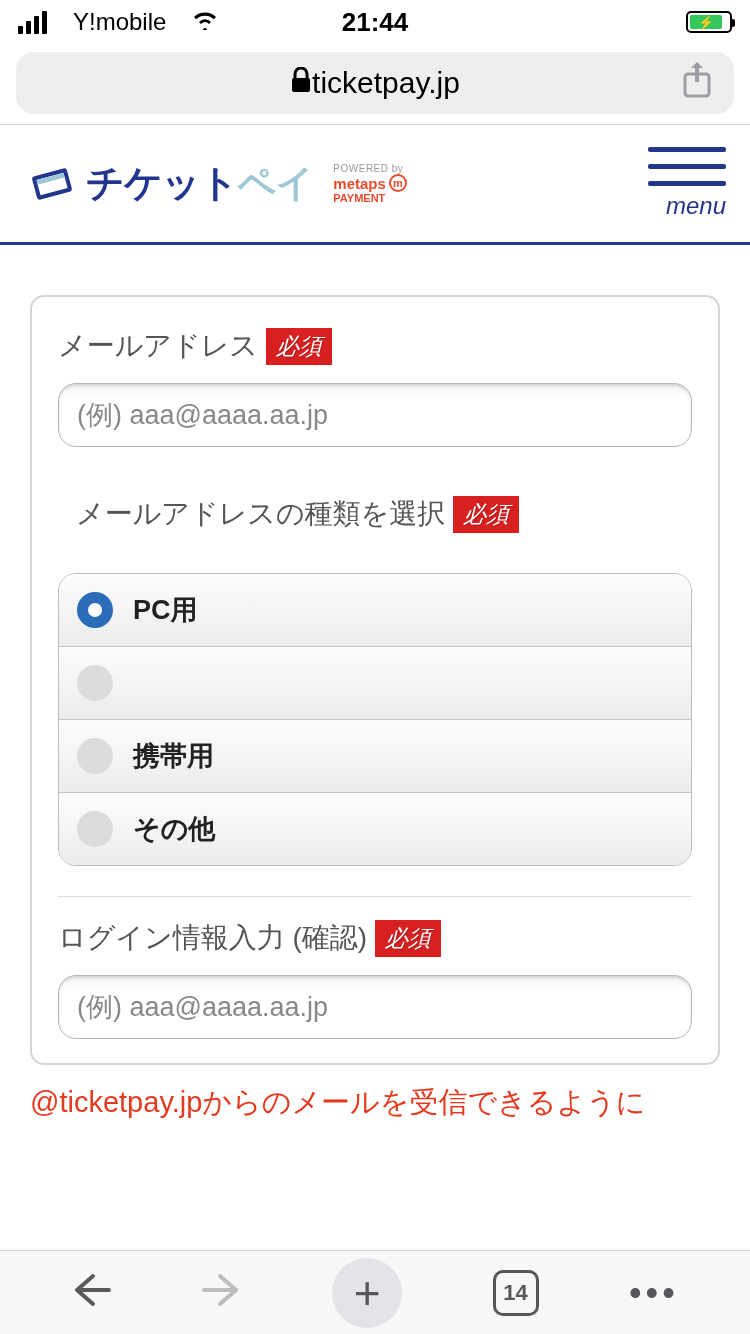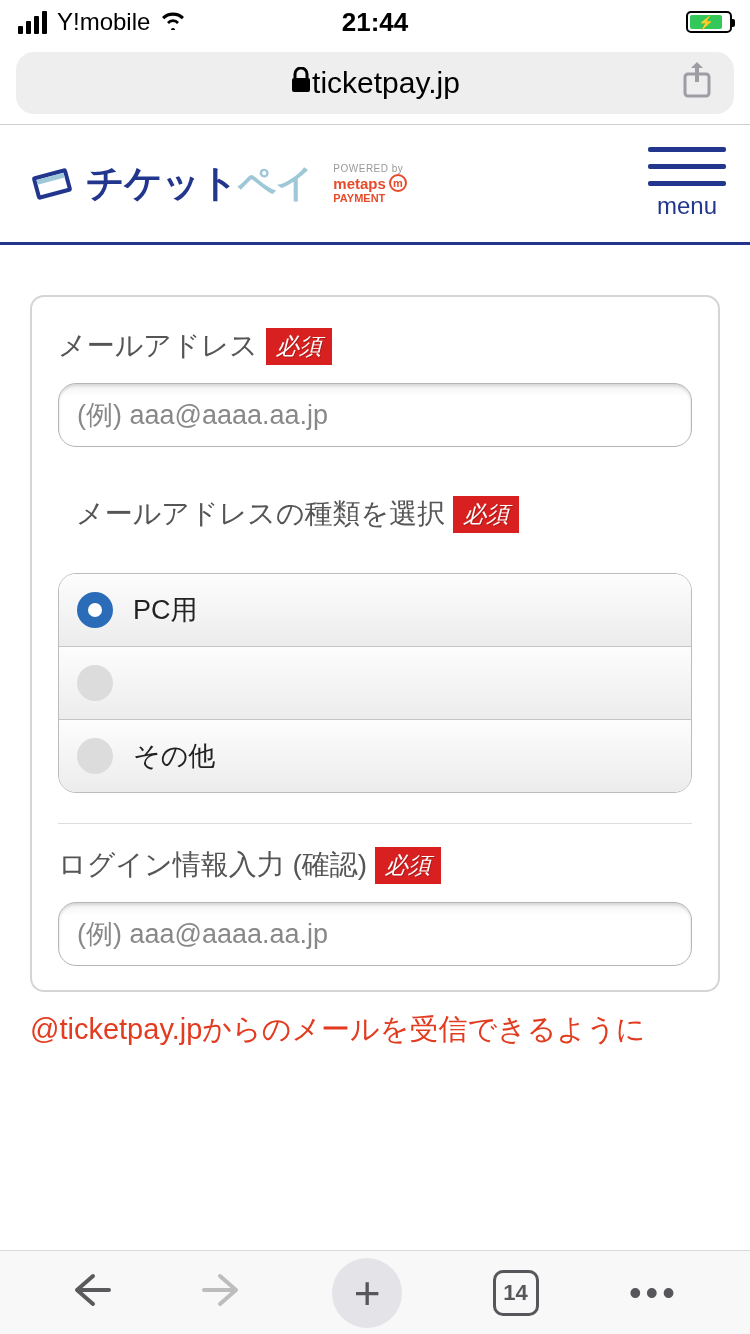--- a/index.html
+++ b/index.html
@@ -22,21 +22,21 @@
       align-items: center;
       justify-content: space-between;
       padding: 0 18px;
       font-size: 26px;
       font-weight: 600;
       color: #000;
     }
     .status-left {
       display: flex;
       align-items: center;
-      gap: 10px;
+      gap: 26px;
     }
     .signal-bars {
       display: inline-flex;
       align-items: flex-end;
       gap: 3px;
     }
     .signal-bars span {
       width: 5px;
       background: #000;
       border-radius: 1px;
@@ -126,22 +126,23 @@
     .logo-light { color: #9ec8d8; }
     .powered-by { font-size: 12px; color: #888; margin-left: 10px; display:flex; flex-direction:column; align-items:flex-start;}
     .powered-label{font-size:10px; color:#999; letter-spacing:0.5px;}
     .metaps { color: #e84b2c; font-weight: 700; font-size: 15px; display:flex; align-items:center; gap:3px;}
     .metaps-m{
       display:inline-flex; width:18px; height:18px; border:2px solid #e84b2c; border-radius:50%; align-items:center; justify-content:center; font-size:11px;
     }
     .menu-button {
       display: flex;
       flex-direction: column;
-      align-items: center;
+      align-items: flex-end;
       gap: 6px;
+      font-style: italic;
     }
     .hamburger {
       display: flex;
       flex-direction: column;
       gap: 12px;
     }
     .hamburger span {
       width: 78px;
       height: 5px;
       background: #23368e;
@@ -211,21 +212,21 @@
       overflow: hidden;
     }
     .radio-item {
       display: flex;
       align-items: center;
       gap: 20px;
       padding: 18px 18px;
       background: linear-gradient(#fdfdfd, #ececec);
       border-bottom: 1px solid #c5c5c5;
       font-size: 27px;
-      font-weight: 400;
+      font-weight: 700;
       color: #222;
     }
     .radio-item:last-child { border-bottom: none; }
     .radio-dot {
       width: 36px;
       height: 36px;
       border-radius: 50%;
       background: #dcdcdc;
       flex-shrink: 0;
     }
@@ -400,20 +401,24 @@
     <div class="radio-group">
       <div class="radio-item">
         <span class="radio-dot checked"></span>
         <span>PC用</span>
       </div>
       <div class="radio-item">
         <span class="radio-dot"></span>
       </div>
       <div class="radio-item">
         <span class="radio-dot"></span>
+        <span>携帯用</span>
+      </div>
+      <div class="radio-item">
+        <span class="radio-dot"></span>
         <span>その他</span>
       </div>
     </div>
 
     <div class="divider"></div>
 
     <div class="field-label">
       <span>ログイン情報入力 (確認)</span>
       <span class="req-badge">必須</span>
     </div>

